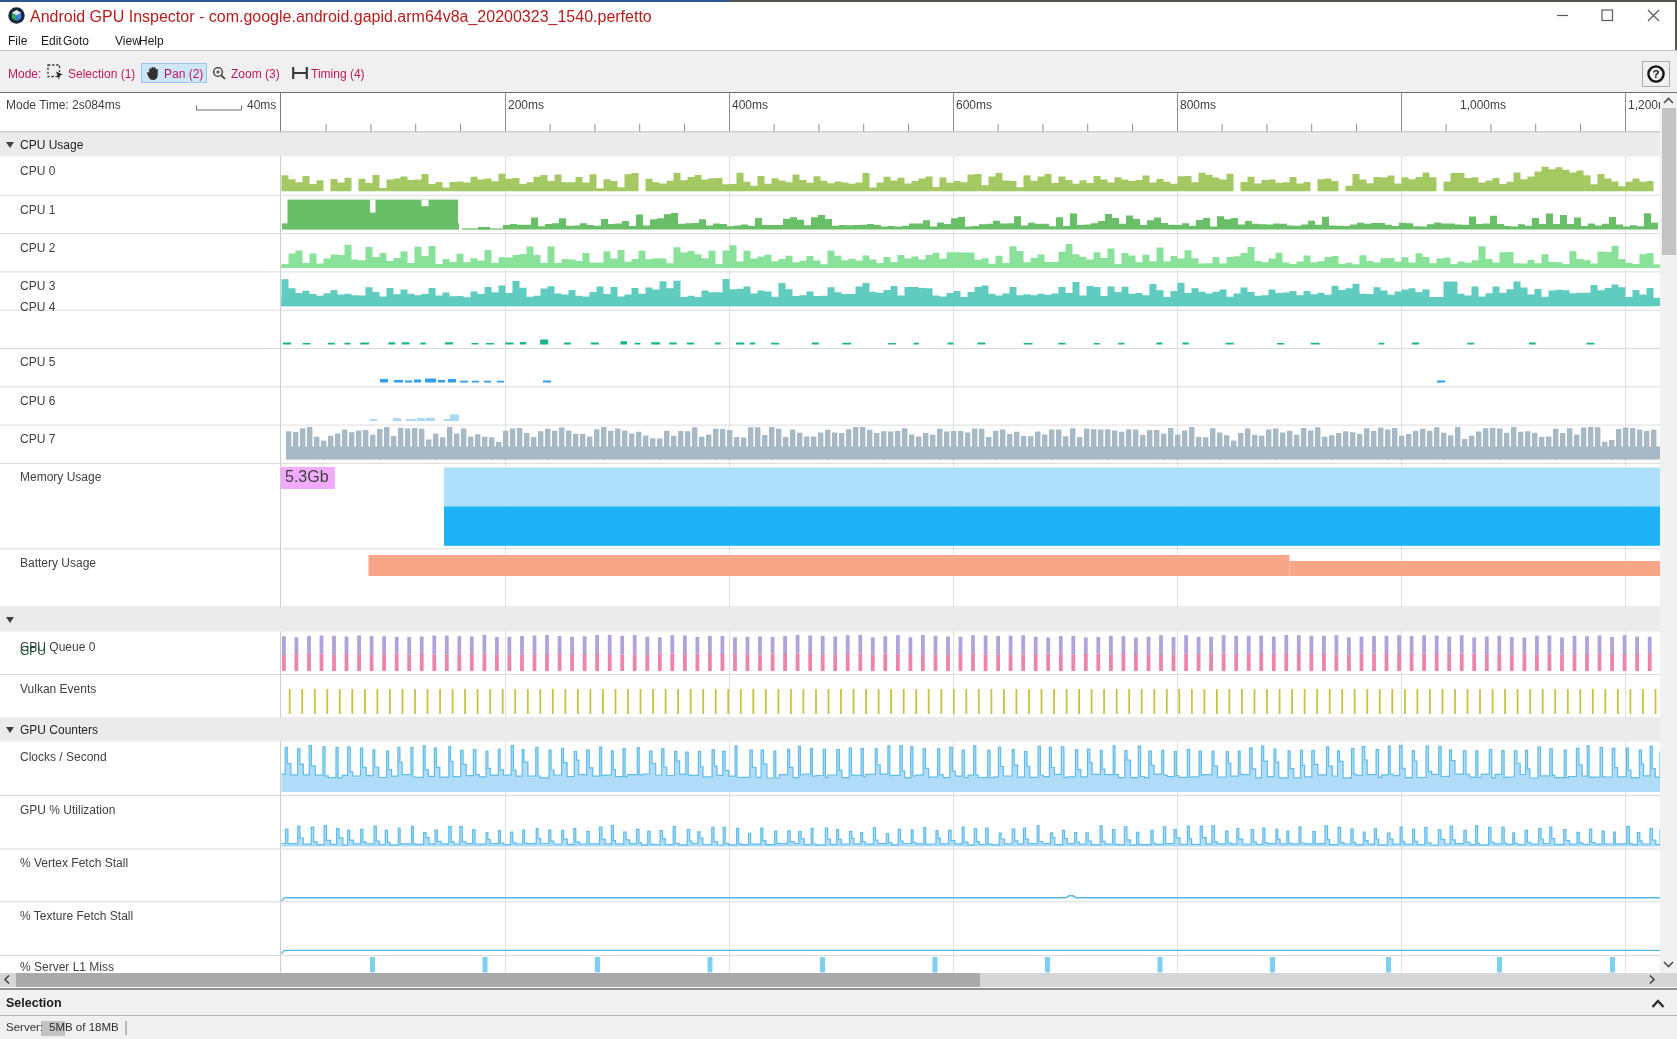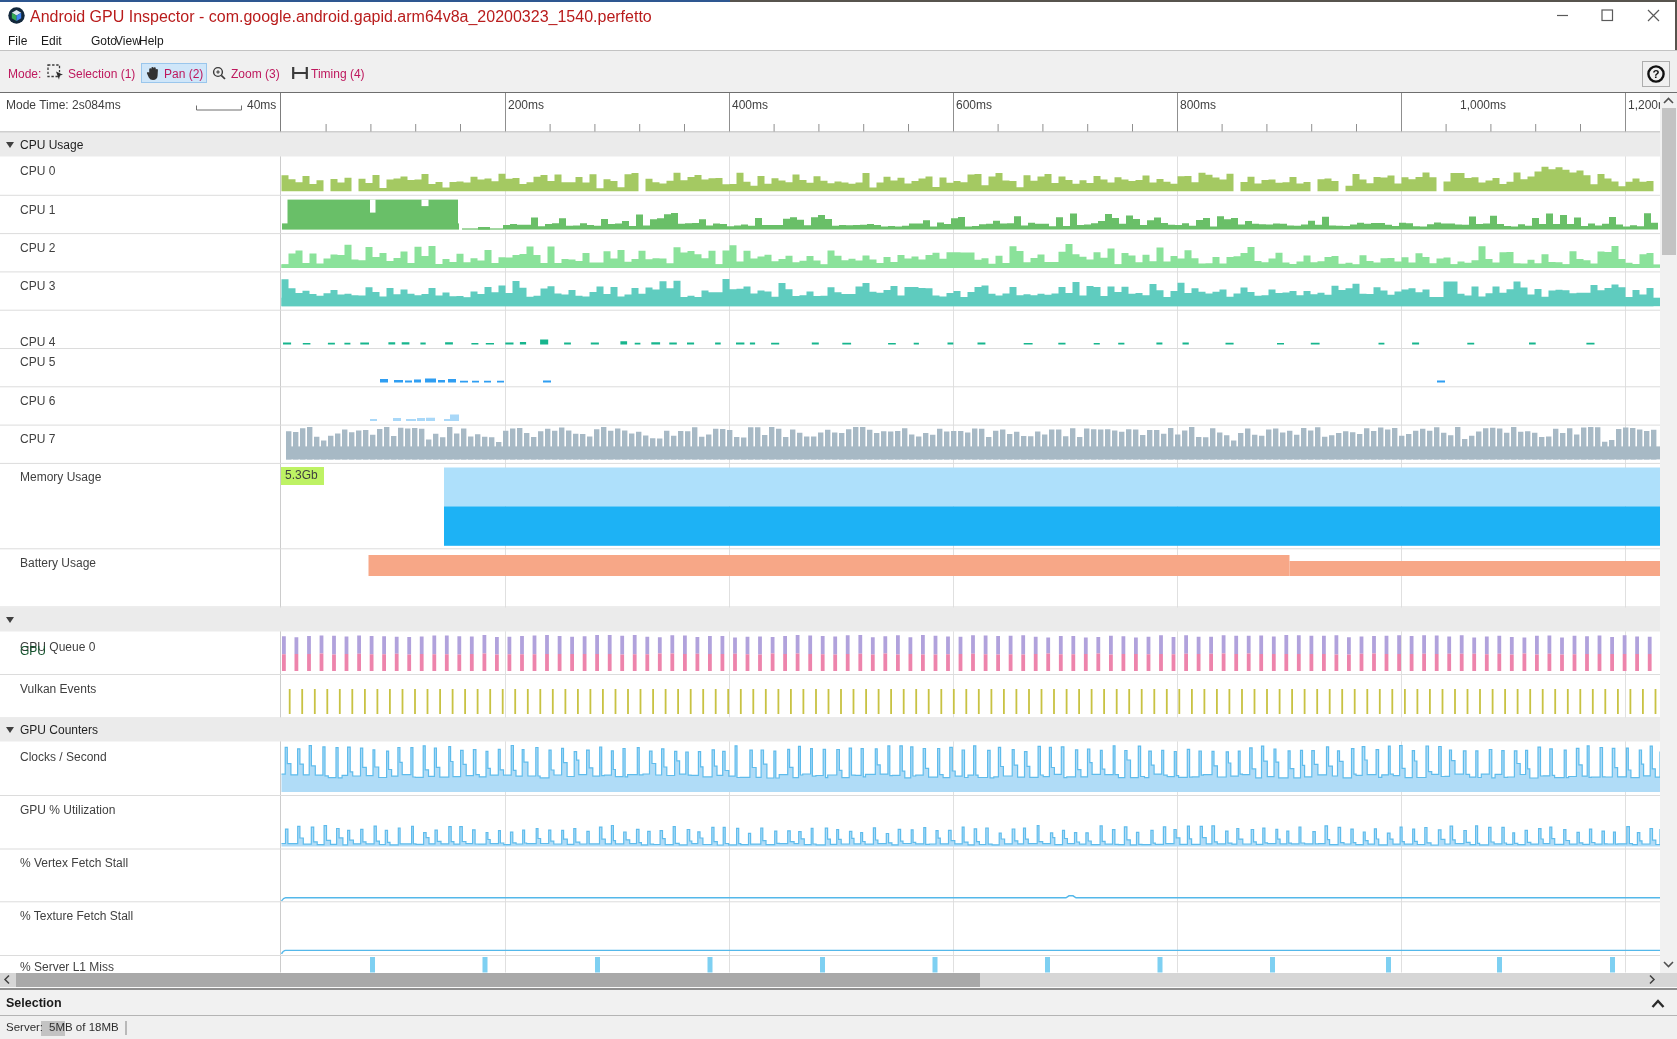--- a/index.html
+++ b/index.html
@@ -1,18 +1,18 @@
 <!DOCTYPE html>
 <html><head><meta charset="utf-8"><style>
 *{margin:0;padding:0;box-sizing:border-box}
 body{width:1677px;height:1039px;position:relative;overflow:hidden;background:#fff;
  font-family:"Liberation Sans",sans-serif;-webkit-font-smoothing:antialiased}
 .a{position:absolute}
 .lb{position:absolute;font-size:12px;color:#3f3f3f;white-space:nowrap}
-.badge{position:absolute;font-size:12px;color:#3f3f3f;background:#bef264;padding:1px 6px 3px 4px}
+.badge{position:absolute;font-size:16px;color:#3f3f3f;background:#f0abfc;padding:1px 6px 3px 4px}
 .hdr-tri{position:absolute;width:0;height:0;border-left:4.5px solid transparent;
  border-right:4.5px solid transparent;border-top:6px solid #404040}
 .mi{position:absolute;top:34px;font-size:12px;color:#1b1b1b}
 .tbt{position:absolute;top:67px;font-size:12px;color:#be185d;white-space:nowrap}
 </style></head>
 <body>
 
 <div class="a" style="left:0;top:0;width:730px;height:2px;background:#2e5791"></div>
 <div class="a" style="left:730px;top:0;width:947px;height:2px;background:#57544e"></div>
 <div class="a" style="left:1675px;top:2px;width:2px;height:163px;background:#57544e"></div>
@@ -25,21 +25,21 @@
 <div class="a" style="left:30px;top:8px;font-size:16px;color:#b91c1c">Android GPU Inspector - com.google.android.gapid.arm64v8a_20200323_1540.perfetto</div>
 
 <svg class="a" style="left:1550px;top:5px" width="120" height="20" viewBox="0 0 120 20">
  <path d="M7,10.5 h11" stroke="#5a5a5a" stroke-width="1.2" fill="none"></path>
  <rect x="52" y="5" width="10.5" height="10.5" fill="none" stroke="#5a5a5a" stroke-width="1.2"></rect>
  <path d="M98,5 l11,11 M109,5 l-11,11" stroke="#5a5a5a" stroke-width="1.2" fill="none"></path>
 </svg>
 
 <div class="mi" style="left:8px">File</div>
 <div class="mi" style="left:41px">Edit</div>
-<div class="mi" style="left:91px">Goto</div>
+<div class="mi" style="left:63px">Goto</div>
 <div class="mi" style="left:115px">View</div>
 <div class="mi" style="left:139px">Help</div>
 <div class="a" style="left:0;top:50px;width:1677px;height:1px;background:#c3c3c3"></div>
 
 <div class="a" style="left:0;top:51px;width:1677px;height:41px;background:#f0f0f0"></div>
 <div class="a" style="left:0;top:92px;width:1677px;height:1px;background:#6e6e6e"></div>
 <div class="tbt" style="left:8px">Mode:</div>
 <svg class="a" style="left:47px;top:64px" width="17" height="17" viewBox="0 0 17 17">
  <rect x="1" y="1" width="11.5" height="11.5" fill="none" stroke="#3a3a3a" stroke-width="1.3" stroke-dasharray="2.4,1.7"></rect>
  <path d="M9,7.5 L16,10.8 L12.8,11.6 L12,15.8 Z" fill="#2c2c2c"></path>
@@ -167,21 +167,21 @@
     <rect x="1270.0" y="957.0" width="5.0" height="15.5" fill="#7ed0f2"></rect>
     <rect x="1386.0" y="957.0" width="5.0" height="15.5" fill="#7ed0f2"></rect>
     <rect x="1497.0" y="957.0" width="5.0" height="15.5" fill="#7ed0f2"></rect>
     <rect x="1610.0" y="957.0" width="5.0" height="15.5" fill="#7ed0f2"></rect>
   </svg>
 <div class="badge" style="left:281px;top:467px">5.3Gb</div>
 <div class="lb" style="left:20px;top:164px">CPU 0</div>
 <div class="lb" style="left:20px;top:202.5px">CPU 1</div>
 <div class="lb" style="left:20px;top:240.5px">CPU 2</div>
 <div class="lb" style="left:20px;top:279px">CPU 3</div>
-<div class="lb" style="left:20px;top:335px">CPU 4</div>
+<div class="lb" style="left:20px;top:300px">CPU 4</div>
 <div class="lb" style="left:20px;top:355px">CPU 5</div>
 <div class="lb" style="left:20px;top:393.5px">CPU 6</div>
 <div class="lb" style="left:20px;top:431.5px">CPU 7</div>
 <div class="lb" style="left:20px;top:470px">Memory Usage</div>
 <div class="lb" style="left:20px;top:556px">Battery Usage</div>
 <div class="lb" style="left:20px;top:639.5px">GPU Queue 0</div>
 <div class="lb" style="left:20px;top:682px">Vulkan Events</div>
 <div class="lb" style="left:20px;top:749.5px">Clocks / Second</div>
 <div class="lb" style="left:20px;top:803px">GPU % Utilization</div>
 <div class="lb" style="left:20px;top:856px">% Vertex Fetch Stall</div>

